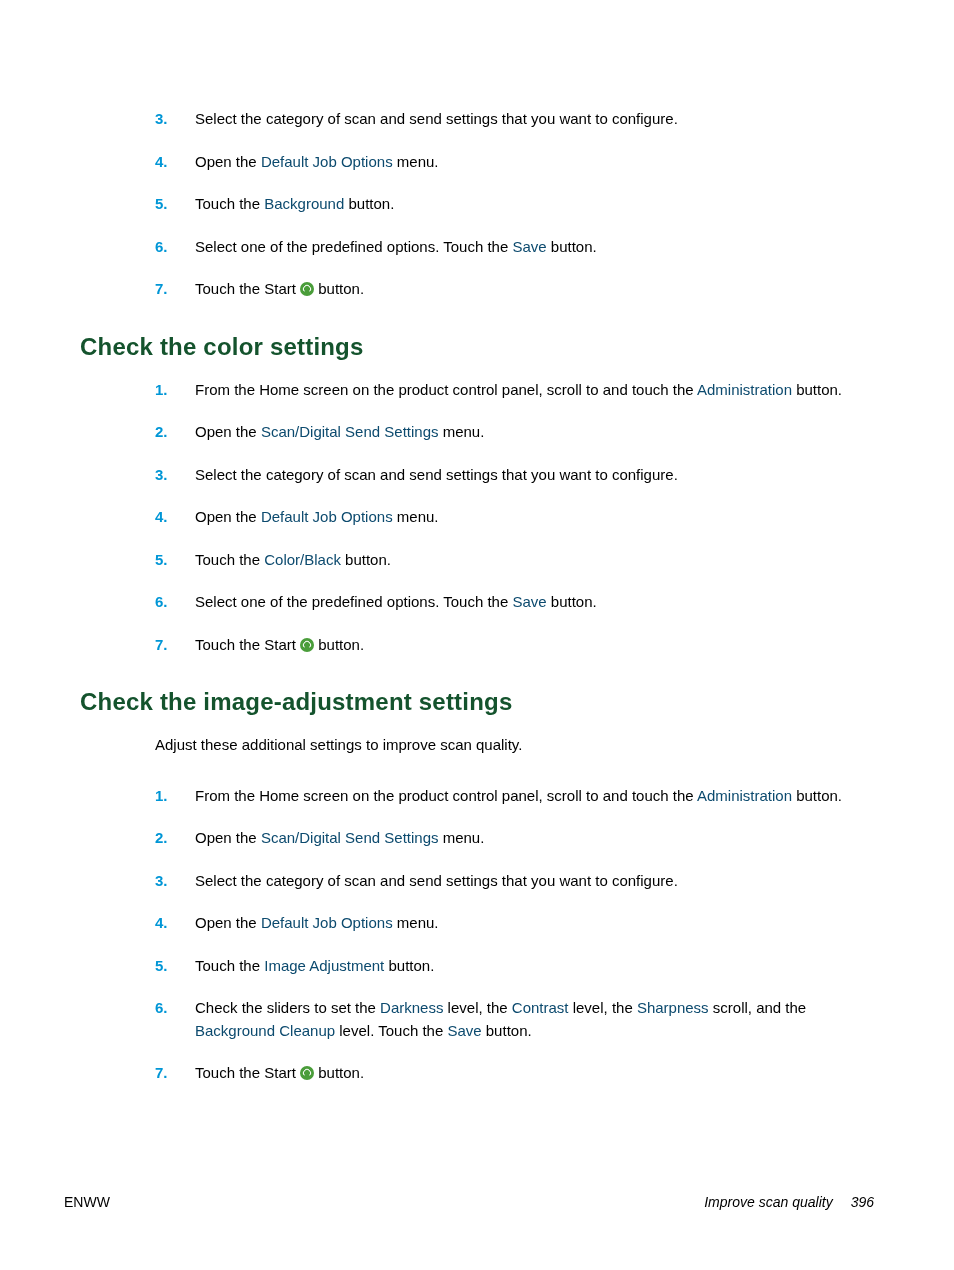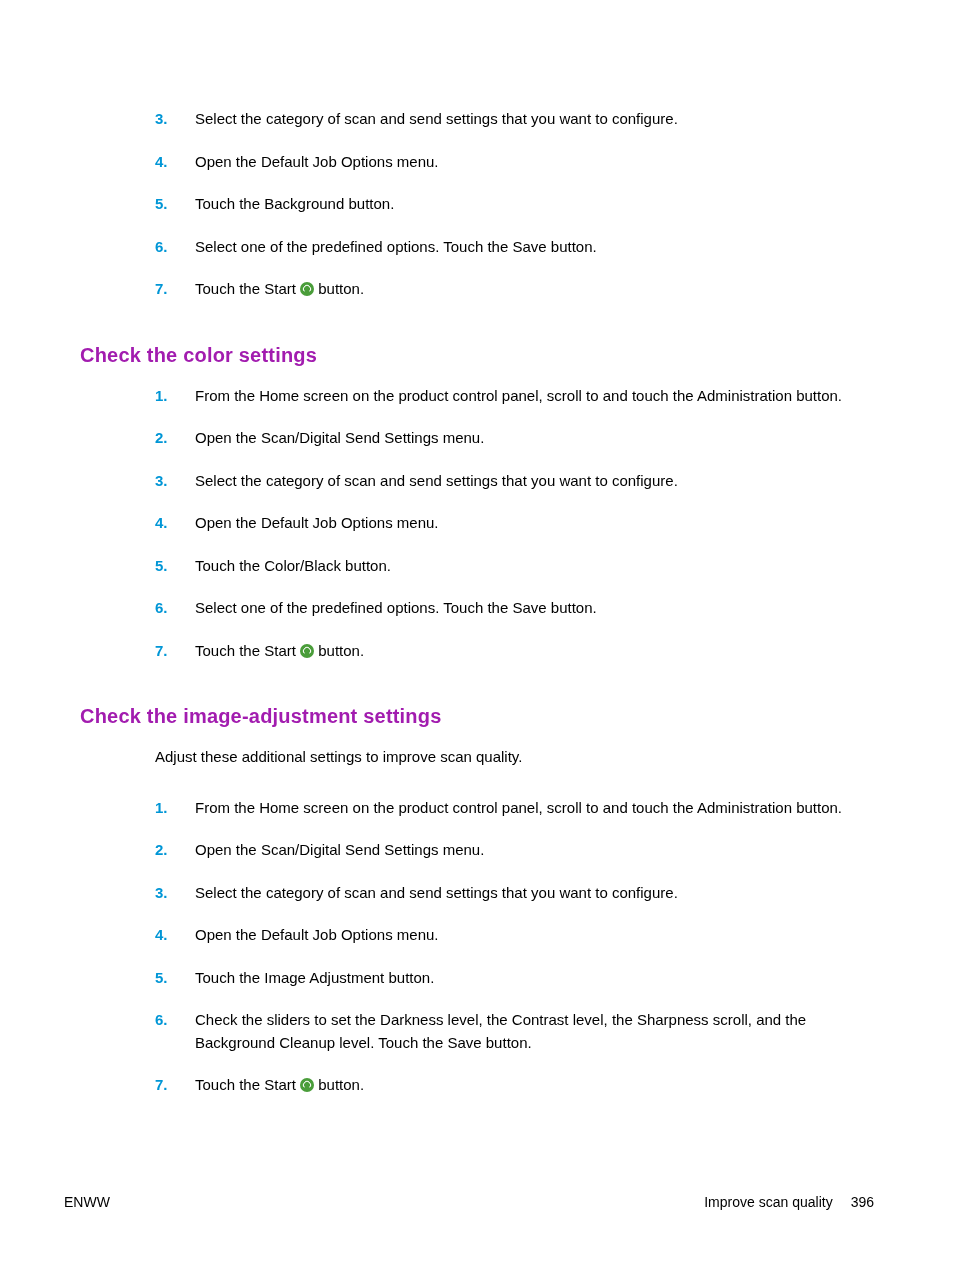--- a/index.html
+++ b/index.html
@@ -7,24 +7,24 @@
       width: 954px;
       height: 1270px;
       background: #fff;
       font-family: Arial, Helvetica, sans-serif;
       font-size: 15px;
       color: #000;
       position: relative;
       padding: 90px 80px 60px 80px;
     }
     h2 {
-      color: #a21caf;
-      font-size: 20px;
+      color: #14532d;
+      font-size: 24px;
       font-weight: bold;
-      margin-top: 43px;
+      margin-top: 32px;
       margin-bottom: 18px;
       letter-spacing: 0.2px;
     }
     ol {
       list-style: none;
       margin-left: 75px;
       counter-reset: item;
     }
     ol.start3 { counter-reset: item 2; }
     ol li {
@@ -43,21 +43,21 @@
       color: #0096d6;
       font-weight: bold;
       font-size: 15px;
     }
     .intro {
       margin-left: 75px;
       margin-bottom: 28px;
       line-height: 1.5;
     }
     .ui {
-      color: #000000;
+      color: #0c4a6e;
     }
     .start-icon {
       display: inline-block;
       width: 14px;
       height: 14px;
       background: #4a9d3a;
       border-radius: 50%;
       position: relative;
       vertical-align: -2px;
     }
@@ -72,21 +72,21 @@
     }
     .footer {
       position: absolute;
       bottom: 60px;
       left: 64px;
       right: 80px;
       display: flex;
       justify-content: space-between;
       font-size: 14px;
     }
-    .footer .right { display: flex; align-items: center; gap: 18px; }
+    .footer .right { display: flex; align-items: center; gap: 18px; font-style: italic; }
   </style>
 </head>
 <body>
 
 <ol class="start3" id="list0">
     <li><span>Select the category of scan and send settings that you want to configure.</span></li>
     <li><span>Open the </span><span class="ui">Default Job Options</span><span> menu.</span></li>
     <li><span>Touch the </span><span class="ui">Background</span><span> button.</span></li>
     <li><span>Select one of the predefined options. Touch the </span><span class="ui">Save</span><span> button.</span></li>
     <li><span>Touch the Start </span><span class="start-icon"></span><span> button.</span></li>

